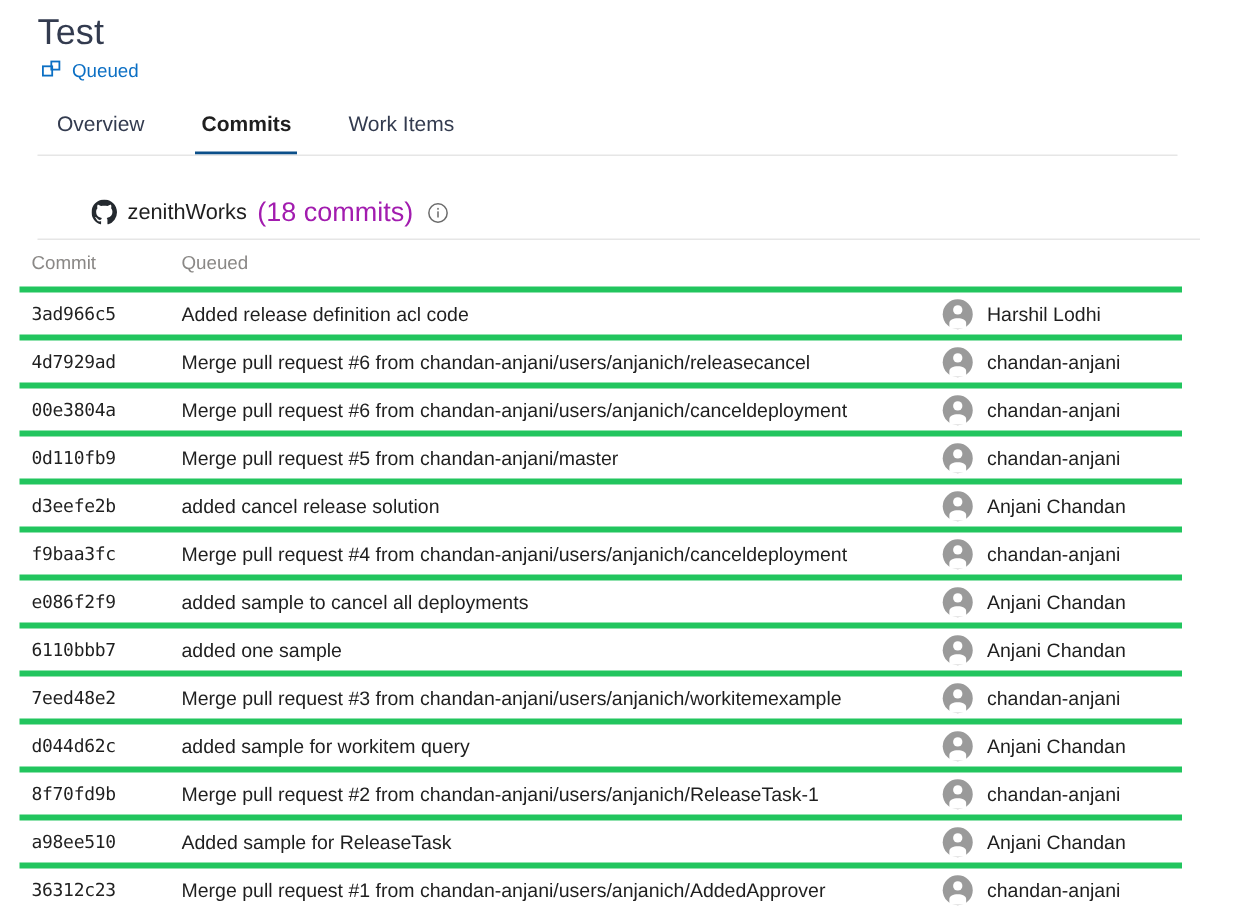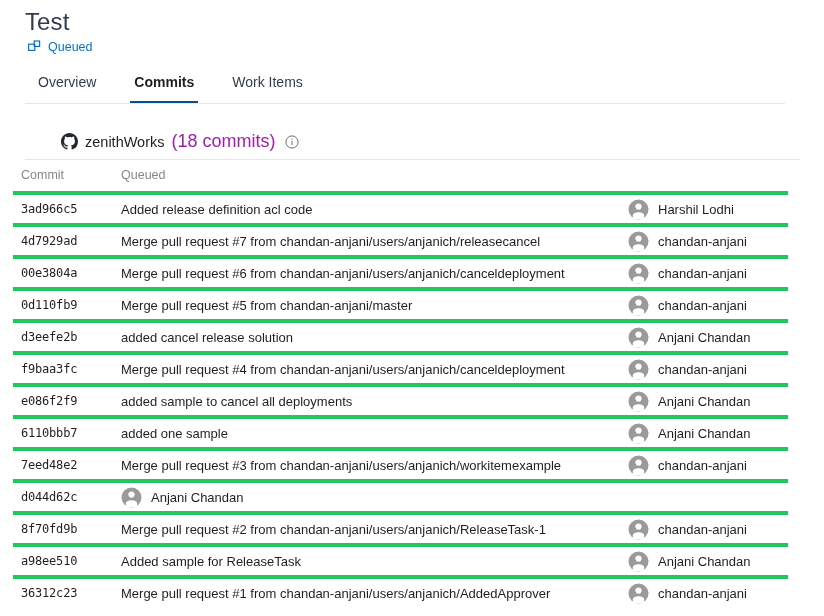--- a/index.html
+++ b/index.html
@@ -159,21 +159,21 @@
             <span class="avatar"><svg viewBox="0 0 21 21" width="21" height="21">
                 <circle cx="10.5" cy="10.5" r="10" fill="#9a9a9a"></circle>
                 <circle cx="10.5" cy="7.6" r="3.1" fill="#ffffff"></circle>
                 <path d="M4.9 20.2v-3.9c0-1.8 2.5-3.1 5.6-3.1s5.6 1.3 5.6 3.1v3.9z" fill="#ffffff"></path>
               </svg></span>
             <span>Harshil Lodhi</span>
           </div>
         </div>
         <div class="trow">
           <div class="col-commit cell-commit">4d7929ad</div>
-          <div class="col-message cell-message">Merge pull request #7 from chandan-anjani/users/anjanich/releasecancel</div>
+          <div class="col-message cell-message">Merge pull request #6 from chandan-anjani/users/anjanich/releasecancel</div>
           <div class="col-author cell-author">
             <span class="avatar"><svg viewBox="0 0 21 21" width="21" height="21">
                 <circle cx="10.5" cy="10.5" r="10" fill="#9a9a9a"></circle>
                 <circle cx="10.5" cy="7.6" r="3.1" fill="#ffffff"></circle>
                 <path d="M4.9 20.2v-3.9c0-1.8 2.5-3.1 5.6-3.1s5.6 1.3 5.6 3.1v3.9z" fill="#ffffff"></path>
               </svg></span>
             <span>chandan-anjani</span>
           </div>
         </div>
         <div class="trow">
@@ -255,20 +255,21 @@
             <span class="avatar"><svg viewBox="0 0 21 21" width="21" height="21">
                 <circle cx="10.5" cy="10.5" r="10" fill="#9a9a9a"></circle>
                 <circle cx="10.5" cy="7.6" r="3.1" fill="#ffffff"></circle>
                 <path d="M4.9 20.2v-3.9c0-1.8 2.5-3.1 5.6-3.1s5.6 1.3 5.6 3.1v3.9z" fill="#ffffff"></path>
               </svg></span>
             <span>chandan-anjani</span>
           </div>
         </div>
         <div class="trow">
           <div class="col-commit cell-commit">d044d62c</div>
+          <div class="col-message cell-message">added sample for workitem query</div>
           <div class="col-author cell-author">
             <span class="avatar"><svg viewBox="0 0 21 21" width="21" height="21">
                 <circle cx="10.5" cy="10.5" r="10" fill="#9a9a9a"></circle>
                 <circle cx="10.5" cy="7.6" r="3.1" fill="#ffffff"></circle>
                 <path d="M4.9 20.2v-3.9c0-1.8 2.5-3.1 5.6-3.1s5.6 1.3 5.6 3.1v3.9z" fill="#ffffff"></path>
               </svg></span>
             <span>Anjani Chandan</span>
           </div>
         </div>
         <div class="trow">

